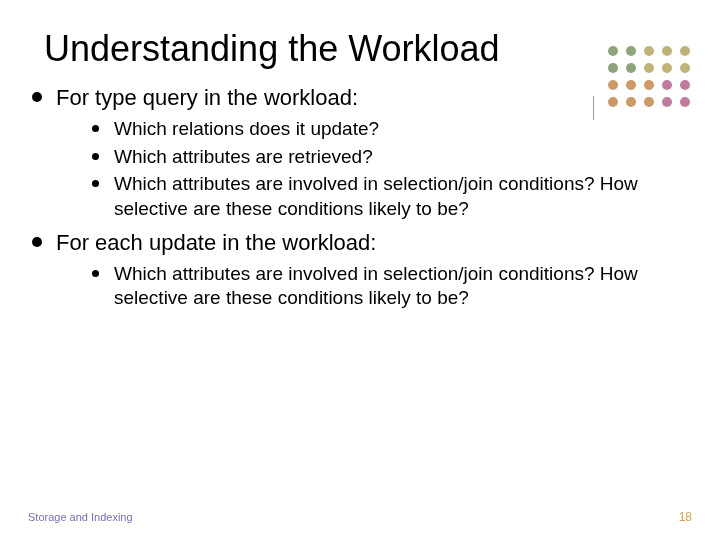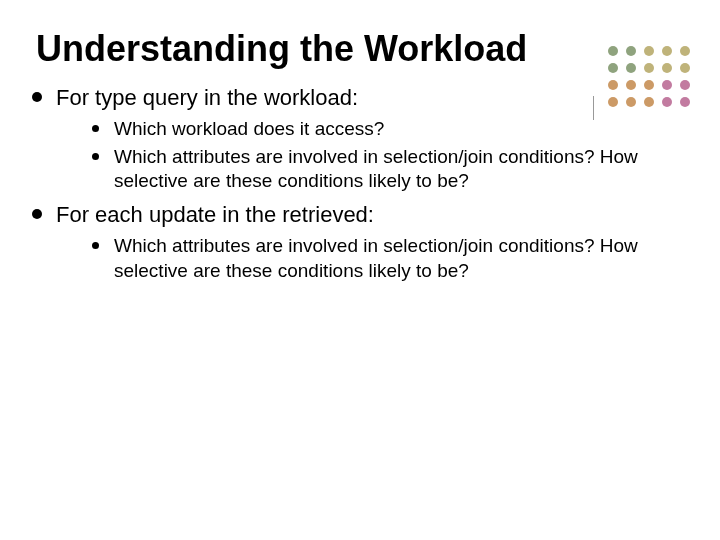--- a/index.html
+++ b/index.html
@@ -16,22 +16,22 @@
   .slide {
     position: relative;
     width: 720px;
     height: 540px;
     box-sizing: border-box;
     padding: 20px 28px 0 28px;
   }
   .title {
     font-size: 36px;
     line-height: 1.15;
-    margin: 8px 0 14px 8px;
-    font-weight: bold;
+    margin: 8px 0 14px 16px;
+    font-weight: normal;
   }
   .deco {
     position: absolute;
     top: 46px;
     right: 30px;
   }
   .deco-row {
     display: flex;
     gap: 8px;
     margin-bottom: 7px;
@@ -154,27 +154,32 @@
     </div>
   <div class="sep"></div>
 
   <h1 class="title">Understanding the Workload</h1>
 
   <div class="content">
     <ul class="level1">
       <li>
         <span>For type query in the workload:</span>
         <ul class="level2">
-          <li><span>Which workload does it access?</span></li>
+          <li><span>Which relations does it update?</span></li>
+          <li><span>Which attributes are retrieved?</span></li>
           <li><span>Which attributes are involved in selection/join conditions?  How selective are these conditions likely to be?</span></li>
         </ul>
       </li>
       <li>
-        <span>For each update in the retrieved:</span>
+        <span>For each update in the workload:</span>
         <ul class="level2">
           <li><span>Which attributes are involved in selection/join conditions?  How selective are these conditions likely to be?</span></li>
         </ul>
       </li>
     </ul>
   </div>
 
+  <div class="footer">
+    <span class="footer-left">Storage and Indexing</span>
+    <span class="footer-right">18</span>
+  </div>
 
 </div>
 
 </body></html>

